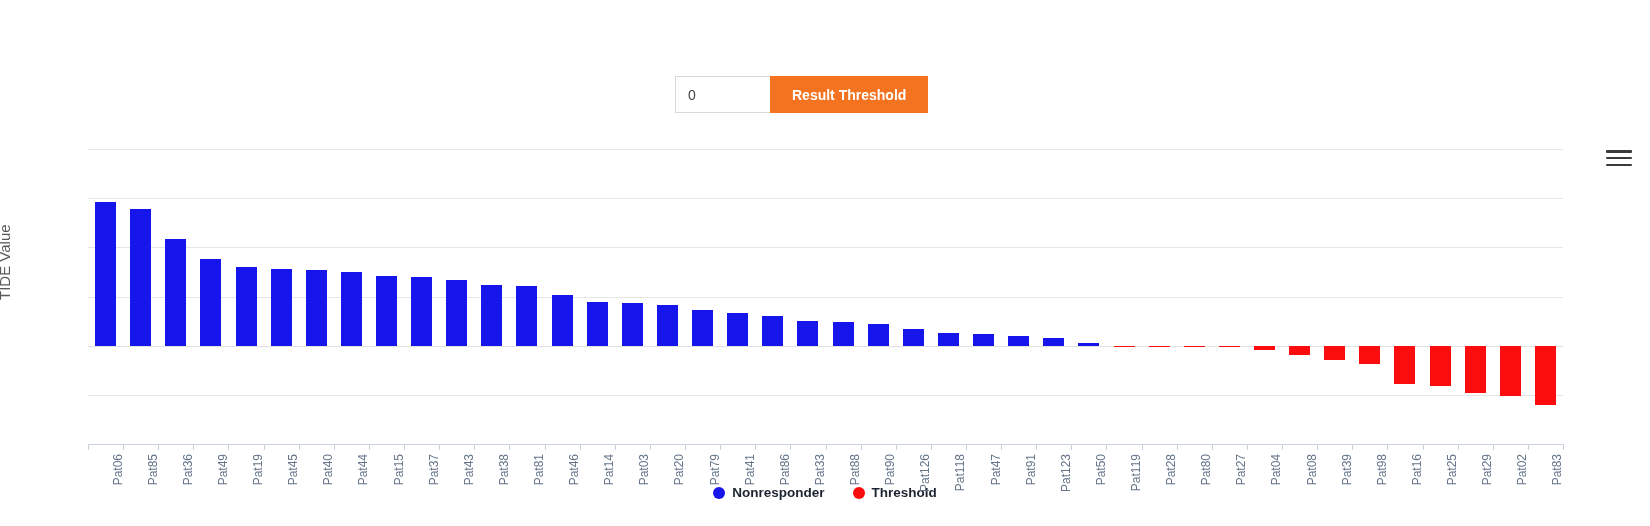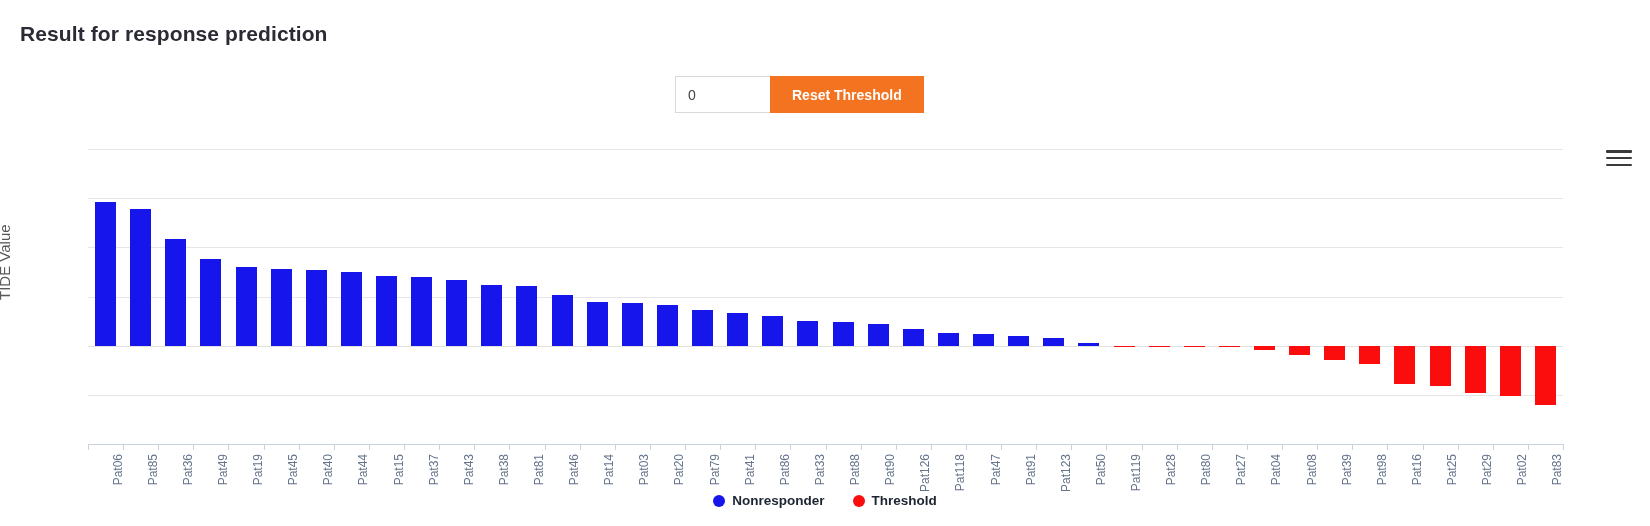--- a/index.html
+++ b/index.html
@@ -121,21 +121,20 @@
 
   
   #legend {
     position: absolute;
     left: 0; top: 355px;
     width: 1650px;
     display: flex;
     justify-content: center;
     gap: 28px;
     align-items: center;
-    margin-top: 8px;
   }
   .legend-item {
     display: flex;
     align-items: center;
     gap: 7px;
     font-size: 13.5px;
     font-weight: 700;
     color: #1b2430;
     cursor: pointer;
   }
@@ -162,25 +161,24 @@
     width: 100%;
     background: #3a3a3a;
     border-radius: 1px;
   }
 </style>
 </head>
 <body>
 
 <div id="page">
 
-  <div id="page-title">Result for response prediction</div>
 
   <div id="threshold-bar">
     <input id="threshold-input" type="text" value="0" style="">
-    <button id="reset-threshold-button">Reset Threshold</button>
+    <button id="reset-threshold-button">Result Threshold</button>
   </div>
 
   <div id="chart">
 
     <div id="chart-menu-button">
       <span></span>
         <span></span>
         <span></span>
     </div>
 

